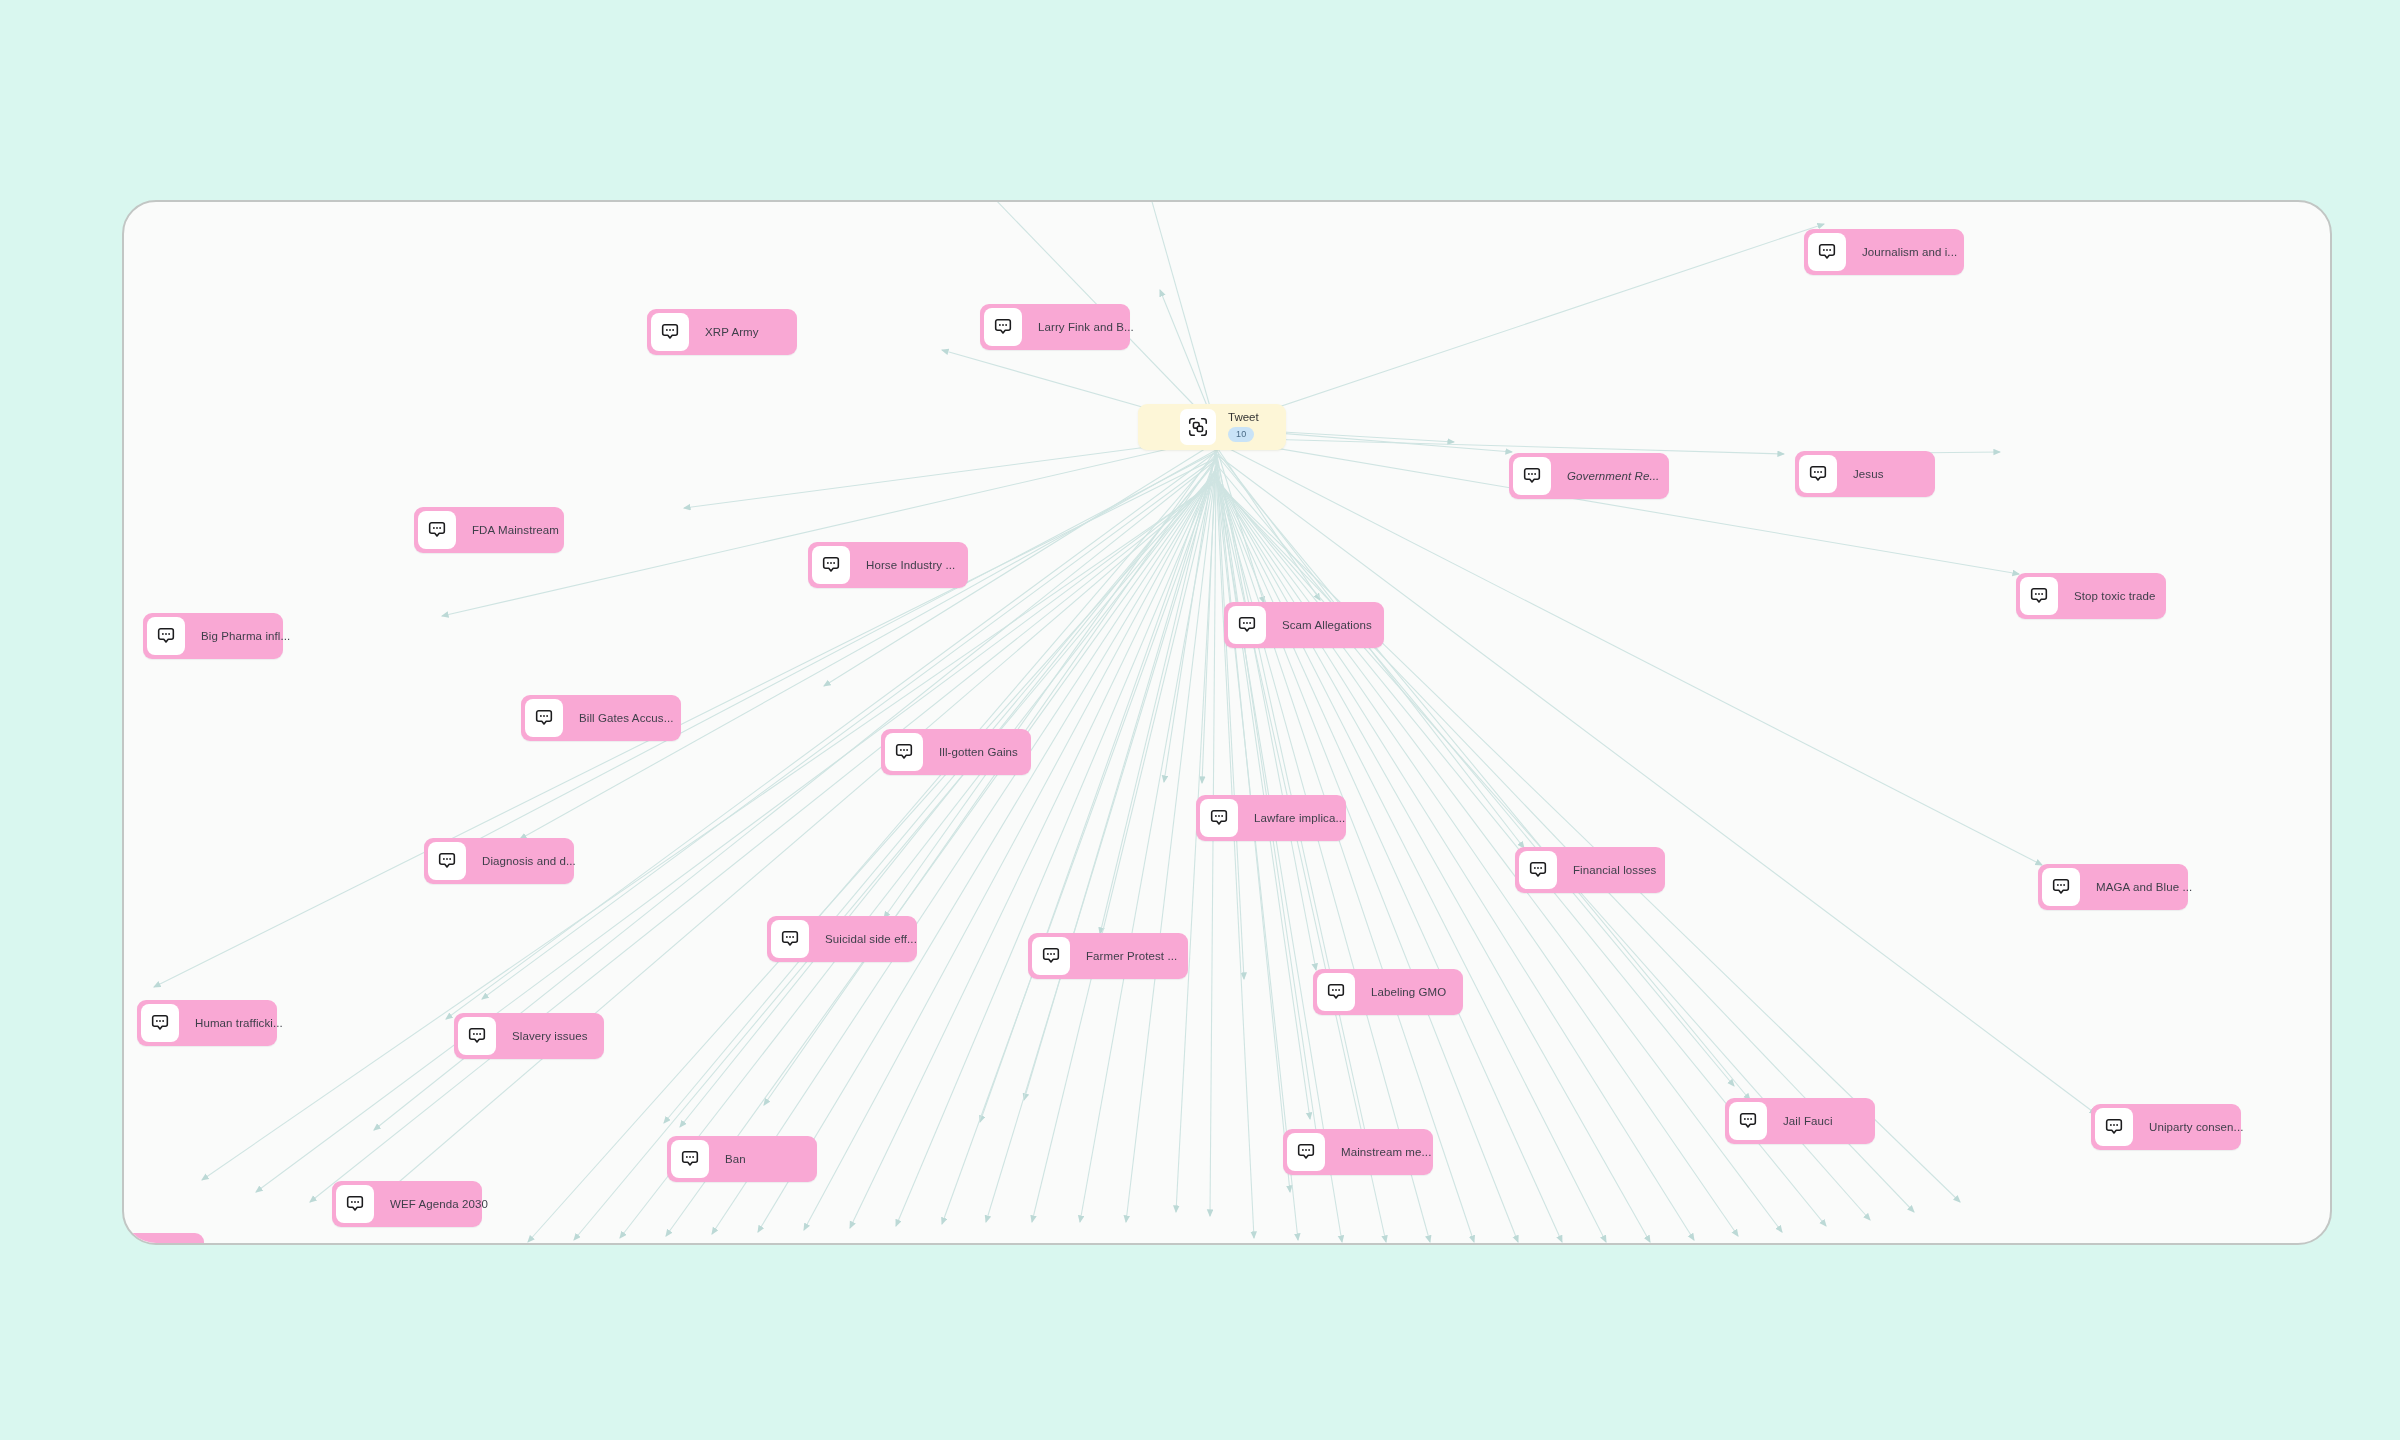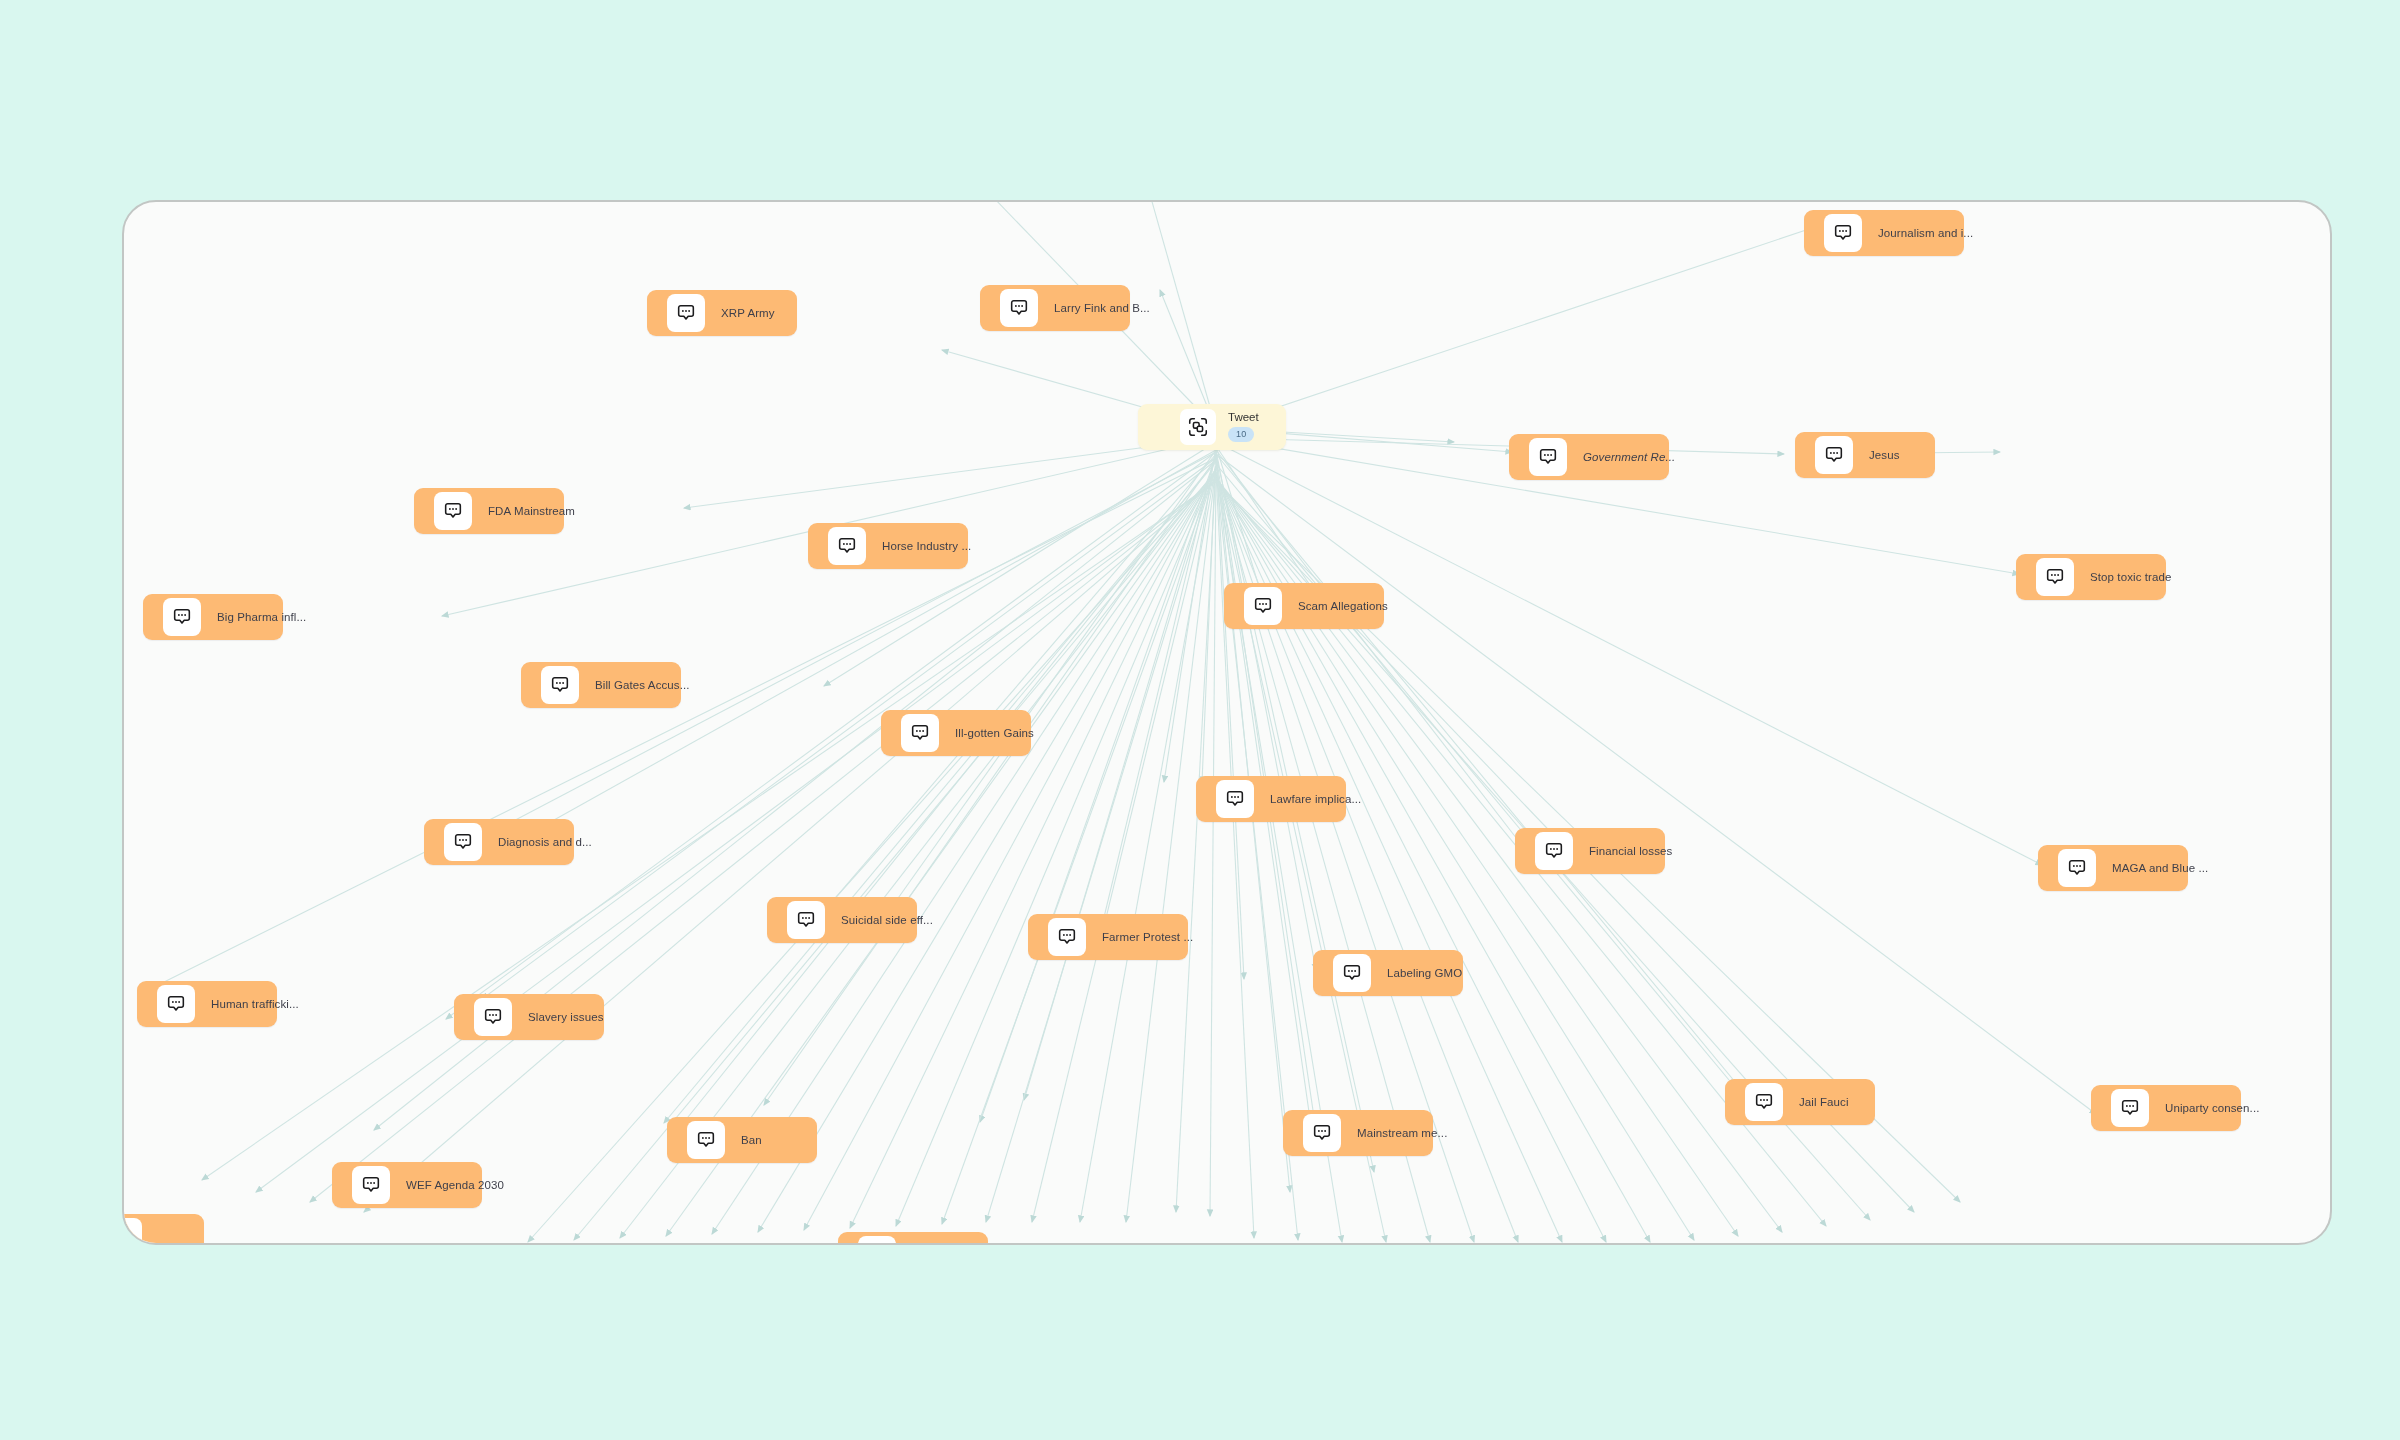--- a/index.html
+++ b/index.html
@@ -51,26 +51,27 @@
     left: 0; top: 0;
     width: 100%;
     height: 100%;
   }
 
   
   .node {
     position: absolute;
     display: flex;
     align-items: center;
-    background: #fdba74;
+    background: #f9a8d4;
     border-radius: 9px;
     box-sizing: border-box;
-    padding: 16px;
+    padding: 0;
     height: 46px;
     box-shadow: 0 1px 1px rgba(60,60,90,0.07);
+    margin-top: 19px;
   }
   .node .icon-tile {
     width: 38px;
     height: 38px;
     min-width: 38px;
     margin: 4px 0 4px 4px;
     background: #ffffff;
     border-radius: 8px;
     display: flex;
     align-items: center;
@@ -361,21 +362,21 @@
           <span class="icon-tile">
             <svg width="22" height="22" viewBox="0 0 24 24" fill="none" stroke="#1c1c1e" stroke-width="1.7" stroke-linejoin="round">
               <path d="M4 6.2a2.2 2.2 0 0 1 2.2-2.2h11.6A2.2 2.2 0 0 1 20 6.2v7.1a2.2 2.2 0 0 1-2.2 2.2h-3.4l-2.4 3.1-2.4-3.1H6.2A2.2 2.2 0 0 1 4 13.3z"></path>
               <circle cx="8.6" cy="9.8" r="1" fill="#1c1c1e" stroke="none"></circle>
               <circle cx="12" cy="9.8" r="1" fill="#1c1c1e" stroke="none"></circle>
               <circle cx="15.4" cy="9.8" r="1" fill="#1c1c1e" stroke="none"></circle>
             </svg>
           </span>
           <span class="node-label">Big Pharma infl...</span>
         </div>
-        <div class="node w-lg" style="left: 397px; top: 460px;">
+        <div class="node w-lg" style="left: 397px; top: 474px;">
           <span class="icon-tile">
             <svg width="22" height="22" viewBox="0 0 24 24" fill="none" stroke="#1c1c1e" stroke-width="1.7" stroke-linejoin="round">
               <path d="M4 6.2a2.2 2.2 0 0 1 2.2-2.2h11.6A2.2 2.2 0 0 1 20 6.2v7.1a2.2 2.2 0 0 1-2.2 2.2h-3.4l-2.4 3.1-2.4-3.1H6.2A2.2 2.2 0 0 1 4 13.3z"></path>
               <circle cx="8.6" cy="9.8" r="1" fill="#1c1c1e" stroke="none"></circle>
               <circle cx="12" cy="9.8" r="1" fill="#1c1c1e" stroke="none"></circle>
               <circle cx="15.4" cy="9.8" r="1" fill="#1c1c1e" stroke="none"></circle>
             </svg>
           </span>
           <span class="node-label">Bill Gates Accus...</span>
         </div>

